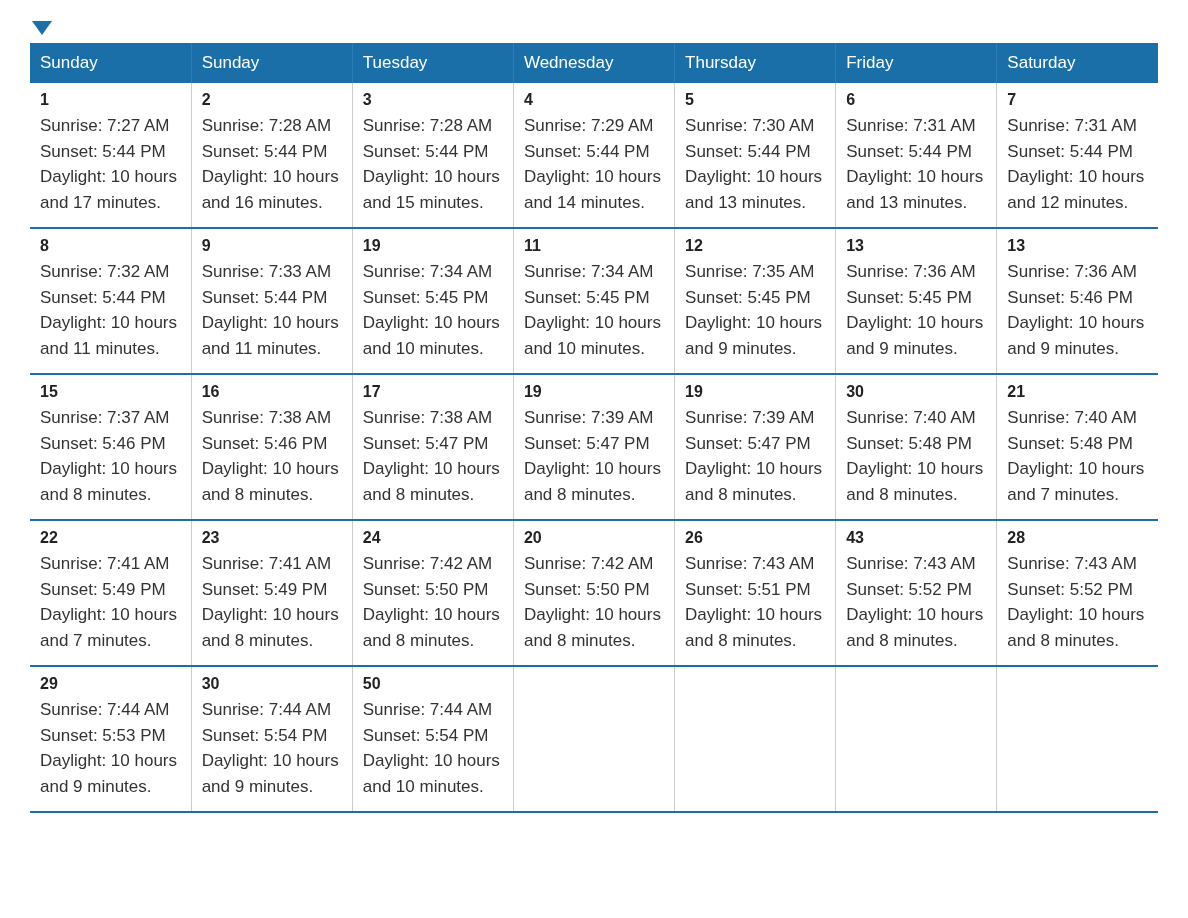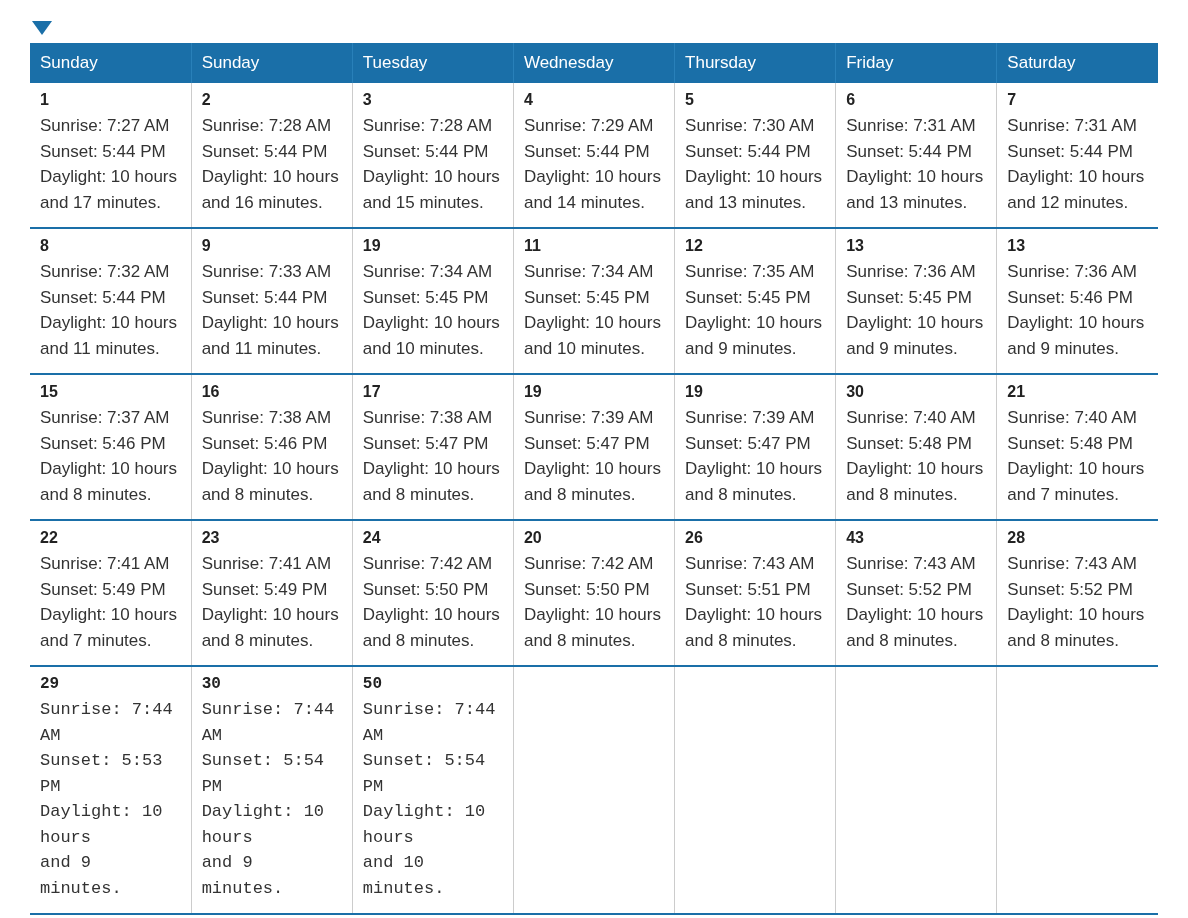--- a/index.html
+++ b/index.html
@@ -109,21 +109,20 @@
     .day-info {
       font-size: 17px;
       color: #333;
       line-height: 1.5;
     }
     .empty-cell {
       background: #fff;
     }
     tbody tr:last-child {
       border-bottom: 2px solid #1a6fa8;
-      font-family: Liberation Mono, monospace;
     }
   </style>
 </head>
 <body>
 
 <div class="header">
   <div class="logo">
     <div class="logo-icon">
       <span class="logo-general"></span>
       <span class="logo-triangle"></span>

